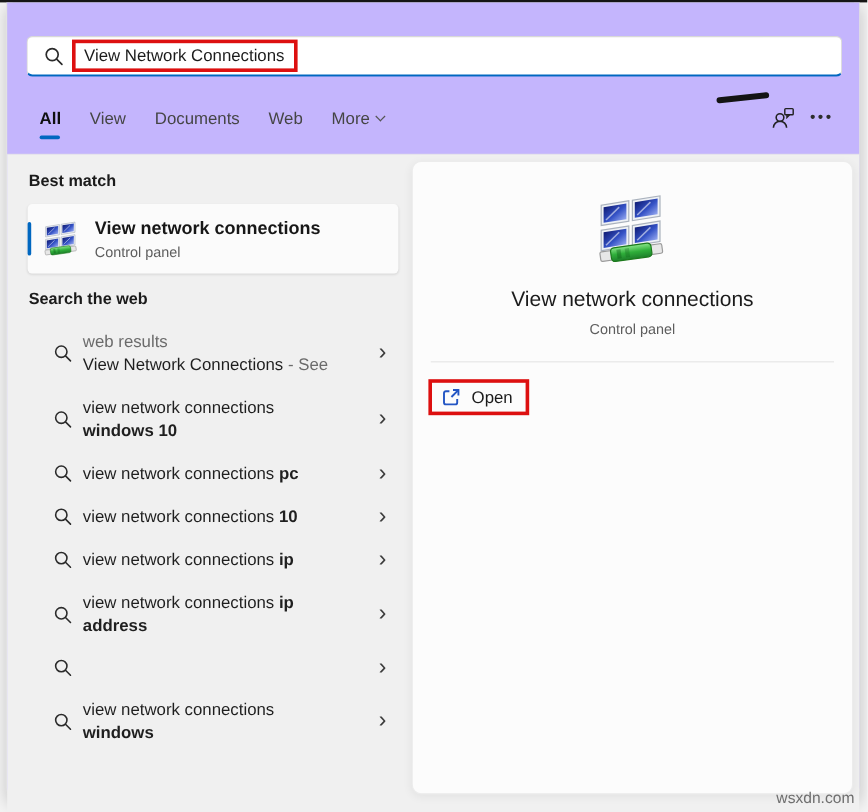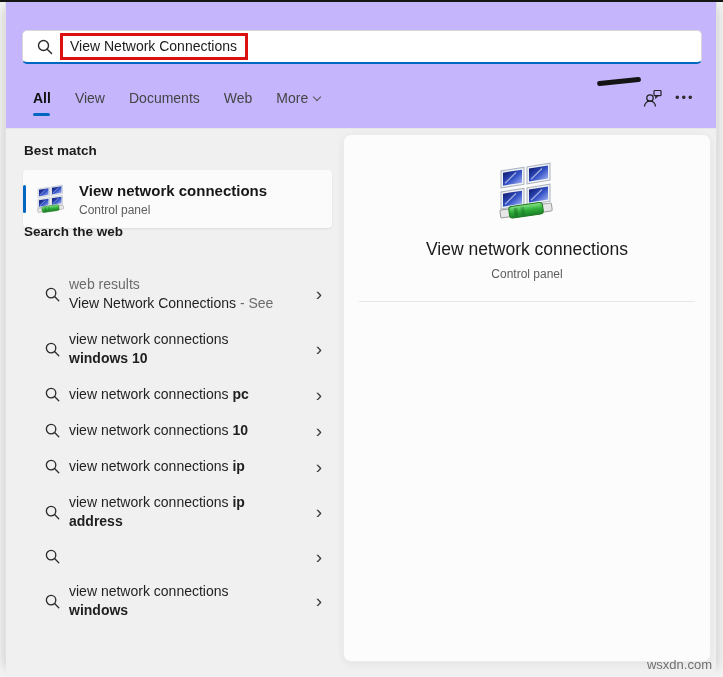--- a/index.html
+++ b/index.html
@@ -28,21 +28,21 @@
      border-right:1.4px solid #555;border-bottom:1.4px solid #555;transform:rotate(45deg);}
   .scribble{position:absolute;left:591px;top:77px;width:44px;height:4.5px;background:#141414;
             border-radius:3px;transform:rotate(-6deg);}
   .user-icon{position:absolute;left:636px;top:85px;}
   .ellipsis{position:absolute;left:669px;top:88px;font-size:13px;letter-spacing:2px;color:#2d2d2d;}
   
   .content{position:absolute;left:0;top:126px;width:710px;height:640px;background:#f0f0f0;
            border-top:1px solid #e6e6e6;border-radius:0 0 10px 10px;}
   .heading{position:absolute;left:18px;font-size:13.5px;font-weight:600;color:#1b1b1b;}
   .h-best{top:14px;}
-  .h-web{top:95px;}
+  .h-web{top:112px;}
   
   .bm-item{position:absolute;left:17px;top:41px;width:309px;height:58px;background:#fbfbfb;
            border-radius:4px;box-shadow:0 1px 2px rgba(0,0,0,.09);display:flex;align-items:center;
            padding-left:12px;cursor:pointer;}
   .bm-bar{position:absolute;left:0;top:15px;width:3px;height:28px;border-radius:2px;background:var(--accent);}
   .bm-icon{width:32px;height:32px;margin-right:12px;overflow:visible;}
   .bm-title{font-size:15px;font-weight:600;color:#171717;line-height:18px;}
   .bm-sub{font-size:12px;color:#5d5d5d;margin-top:3px;}
   
   .web-list{position:absolute;left:18px;top:142px;width:308px;}
@@ -273,18 +273,28 @@
   </div>
         </div>
 
       <div class="preview">
         <svg class="pv-icon" viewBox="0 0 64 64">
             <use href="#neticon"></use>
           </svg>
         <div class="pv-title">View network connections</div>
         <div class="pv-sub">Control panel</div>
         <div class="pv-divider"></div>
+        <div class="pv-open-row">
+          <span class="open-box">
+            <svg width="16" height="16" viewBox="0 0 16 16">
+              <path d="M6.5 3 H3.6 A1.6 1.6 0 0 0 2 4.6 V12.4 A1.6 1.6 0 0 0 3.6 14 H11.4 A1.6 1.6 0 0 0 13 12.4 V9.5" fill="none" stroke="#2456c4" stroke-width="1.6"></path>
+              <path d="M9.5 2 H14 V6.5" fill="none" stroke="#2456c4" stroke-width="1.6"></path>
+              <path d="M13.7 2.3 L8.2 7.8" fill="none" stroke="#2456c4" stroke-width="1.6"></path>
+            </svg>
+            <span class="open-label">Open</span>
+          </span>
+        </div>
       </div>
     </div>
   </div>
 
   <div class="watermark">wsxdn.com</div>
 </div>
 
 </body></html>

